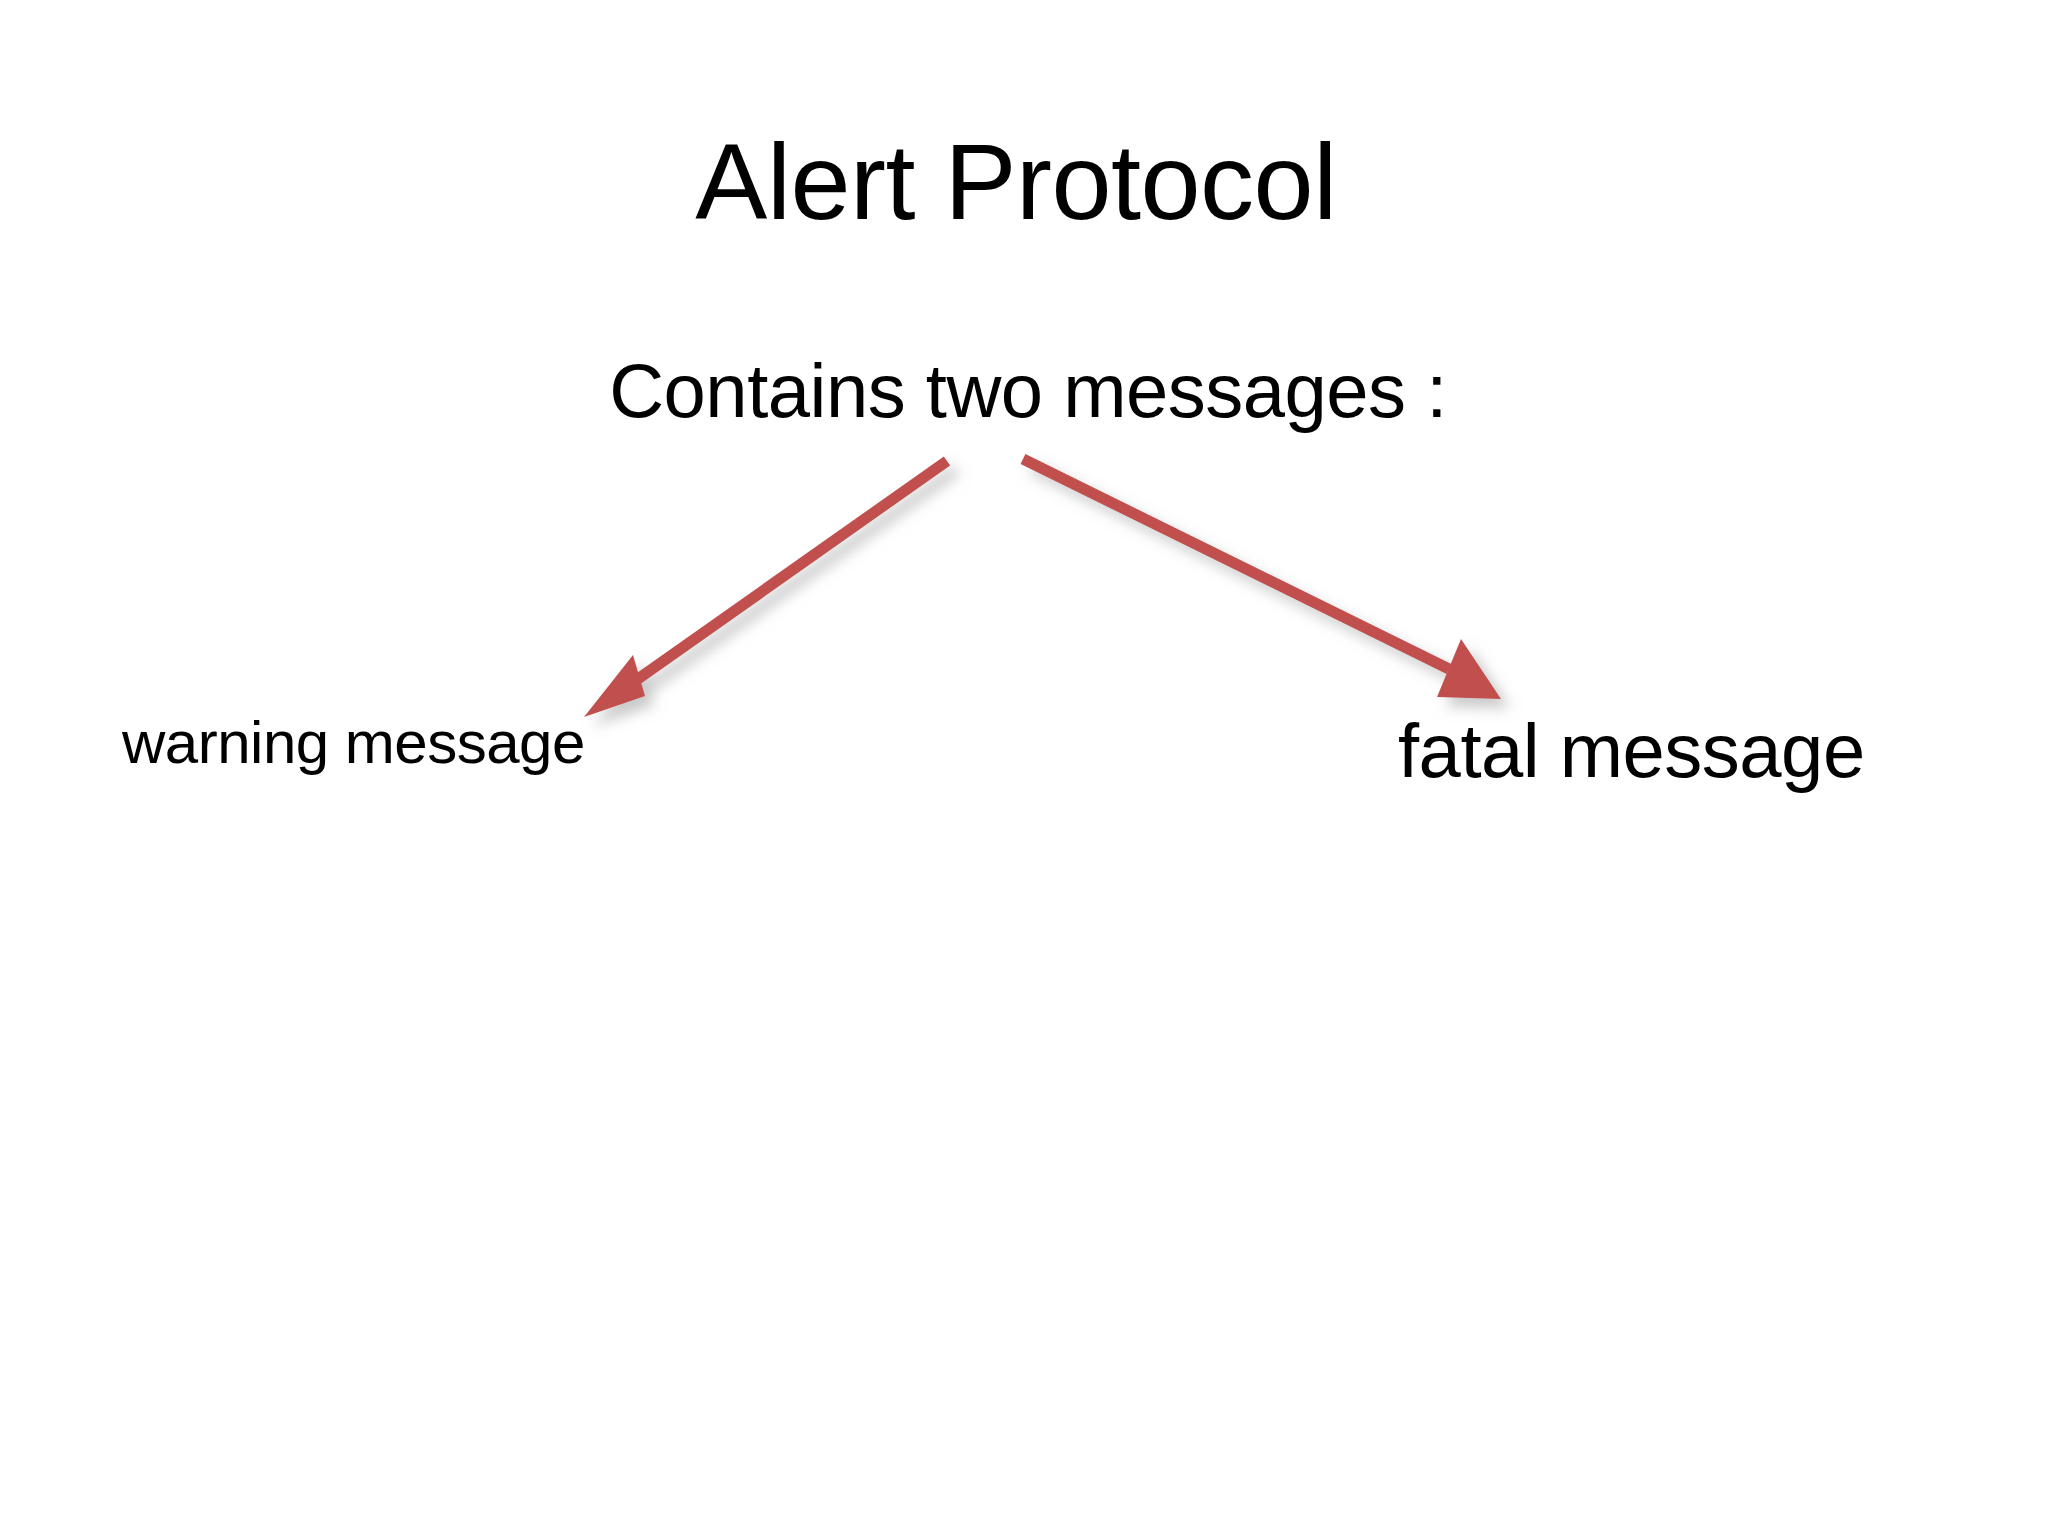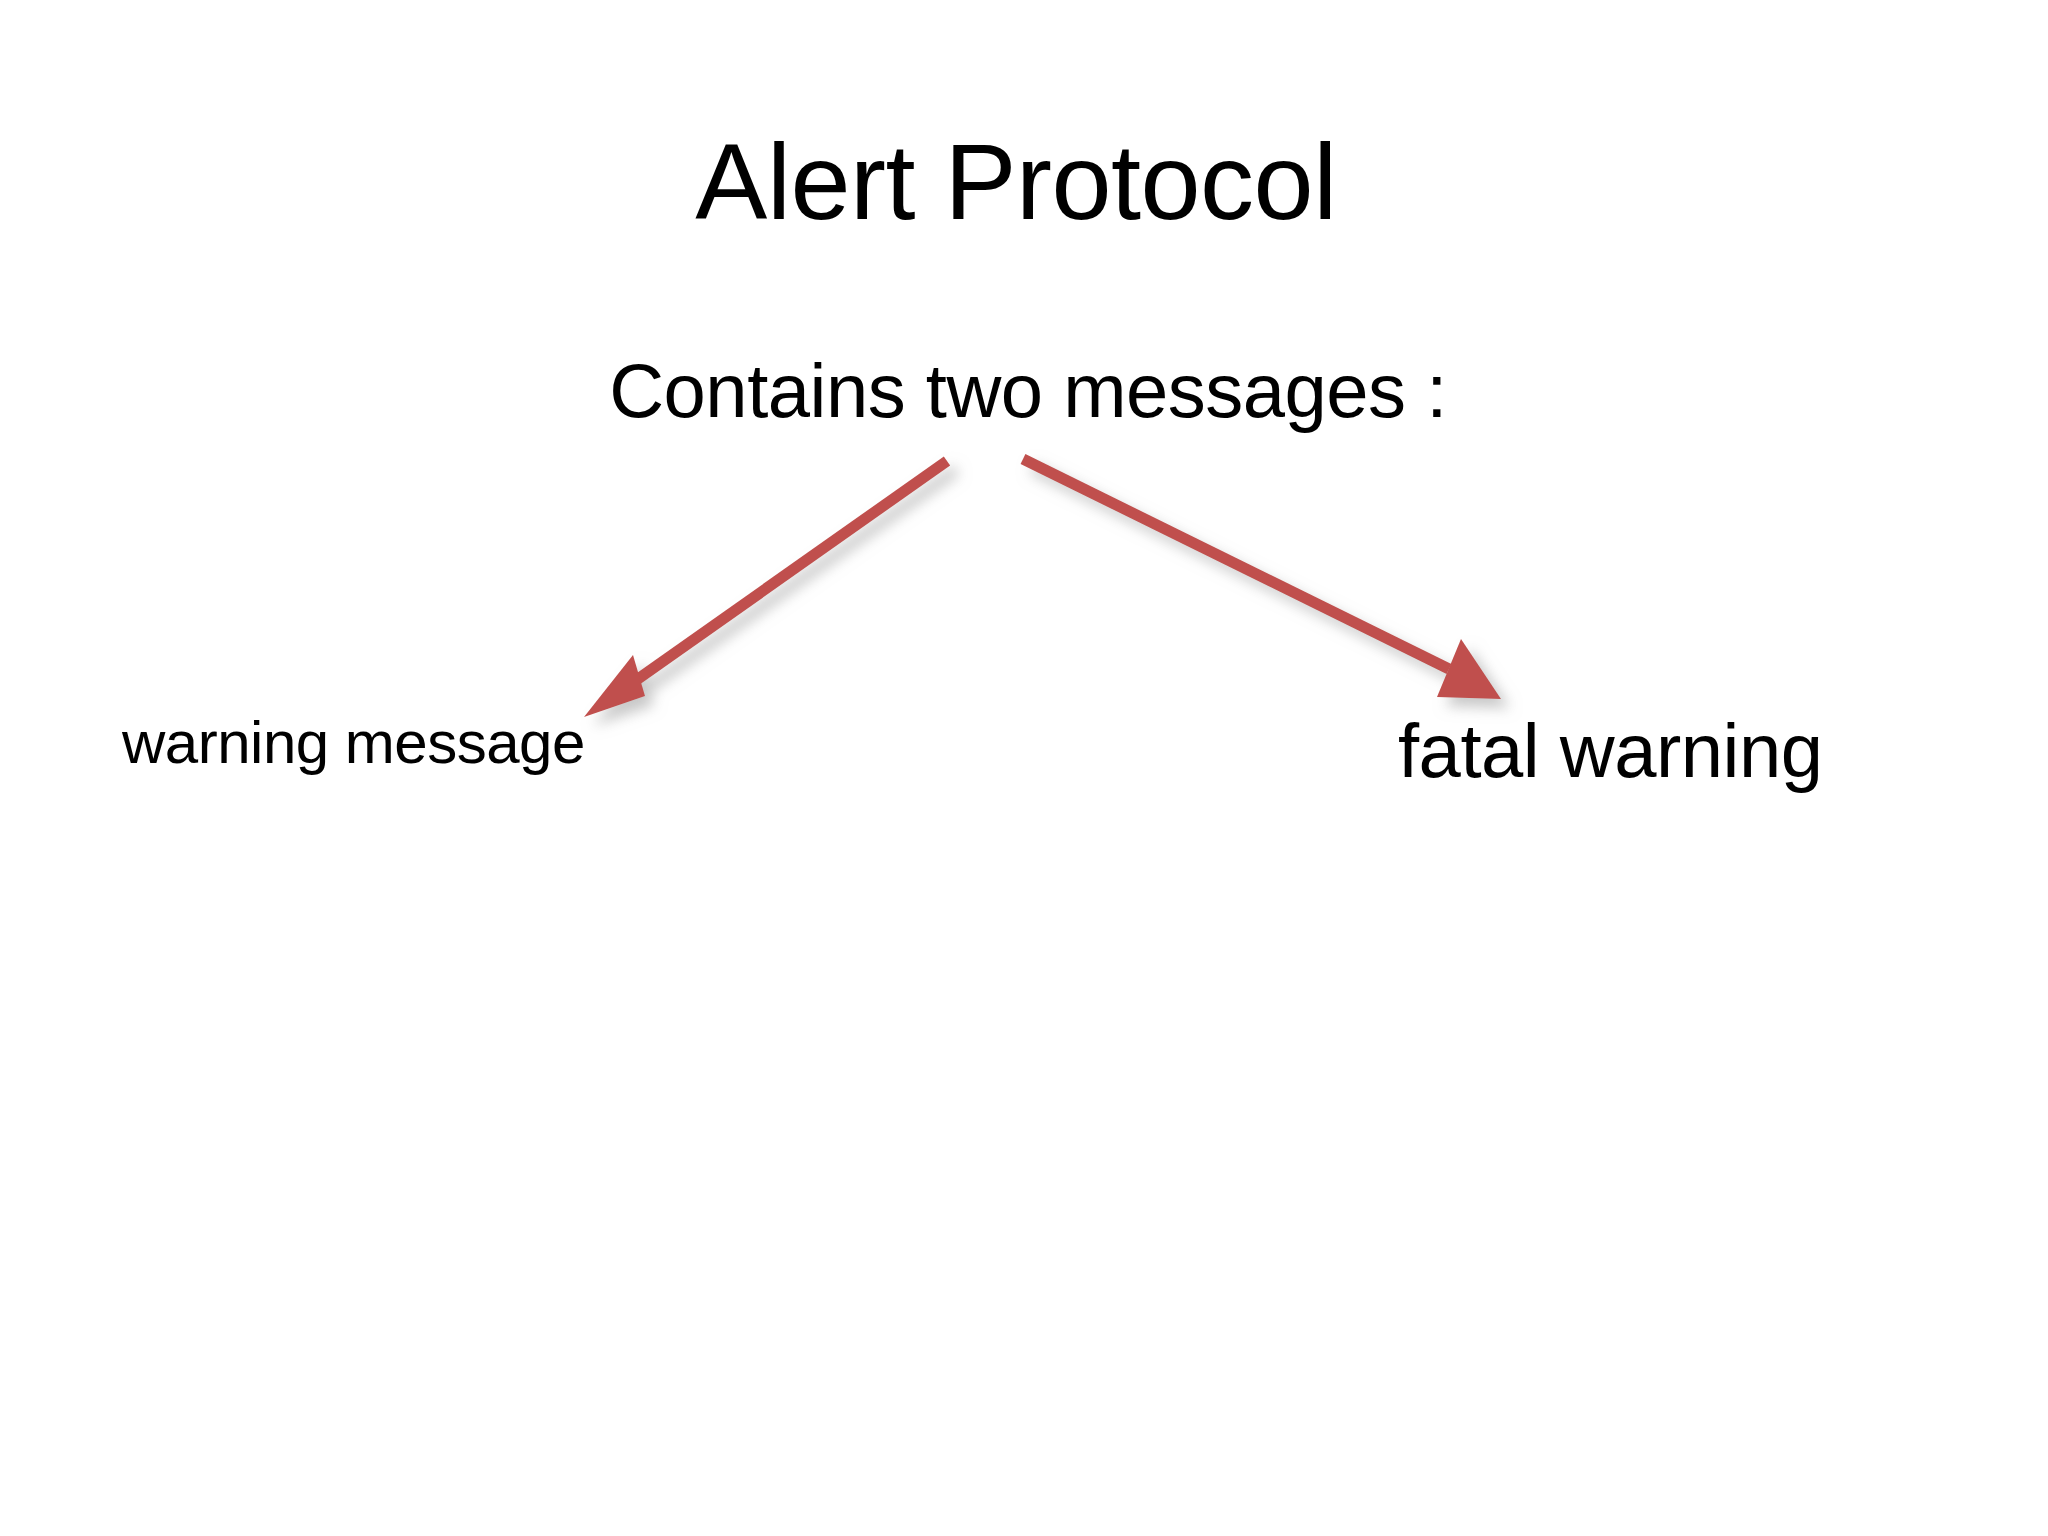--- a/index.html
+++ b/index.html
@@ -83,15 +83,15 @@
     </g>
 
     <g filter="url(#softshadow)">
       <line x1="1023" y1="459" x2="1449" y2="669" stroke="#C0504D" stroke-width="11" stroke-linecap="butt"></line>
       <polygon points="1501,699 1437,697 1461,639" fill="#C0504D"></polygon>
     </g>
   </svg>
 
   <div class="txt" id="label-warning">warning message</div>
 
-  <div class="txt" id="label-fatal">fatal warning</div>
+  <div class="txt" id="label-fatal">fatal message</div>
 
 </div>
 
 </body></html>

